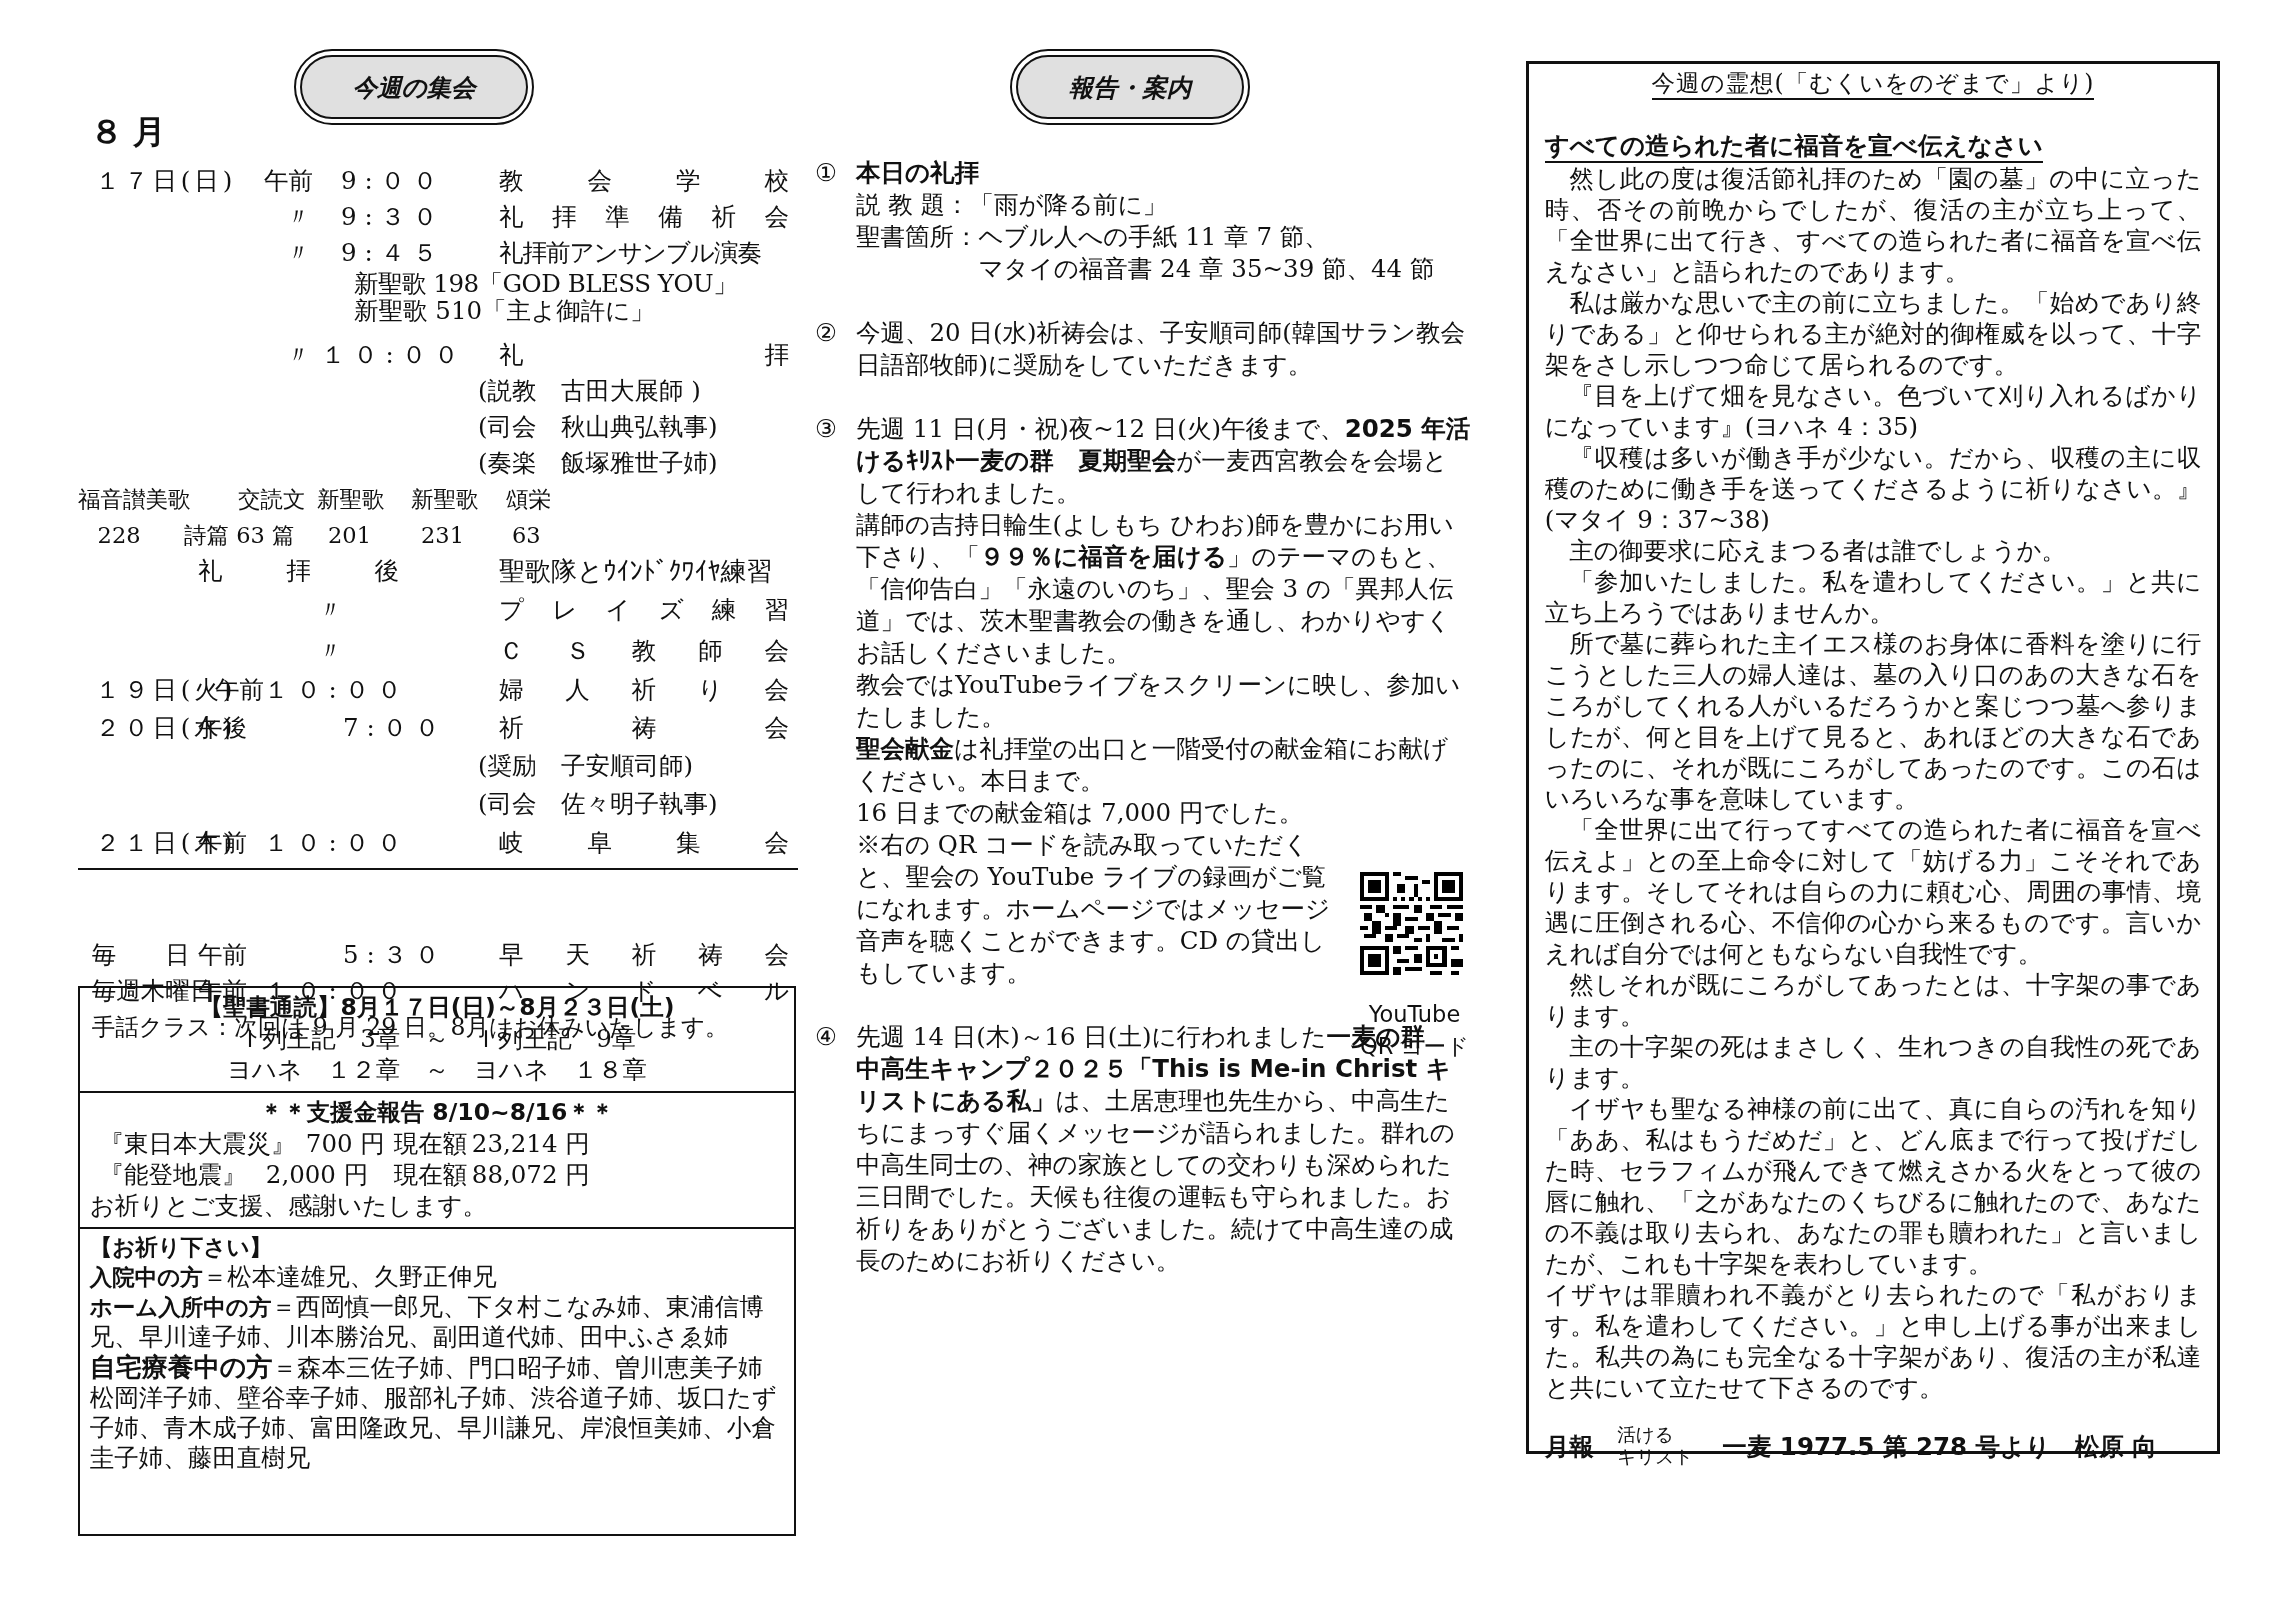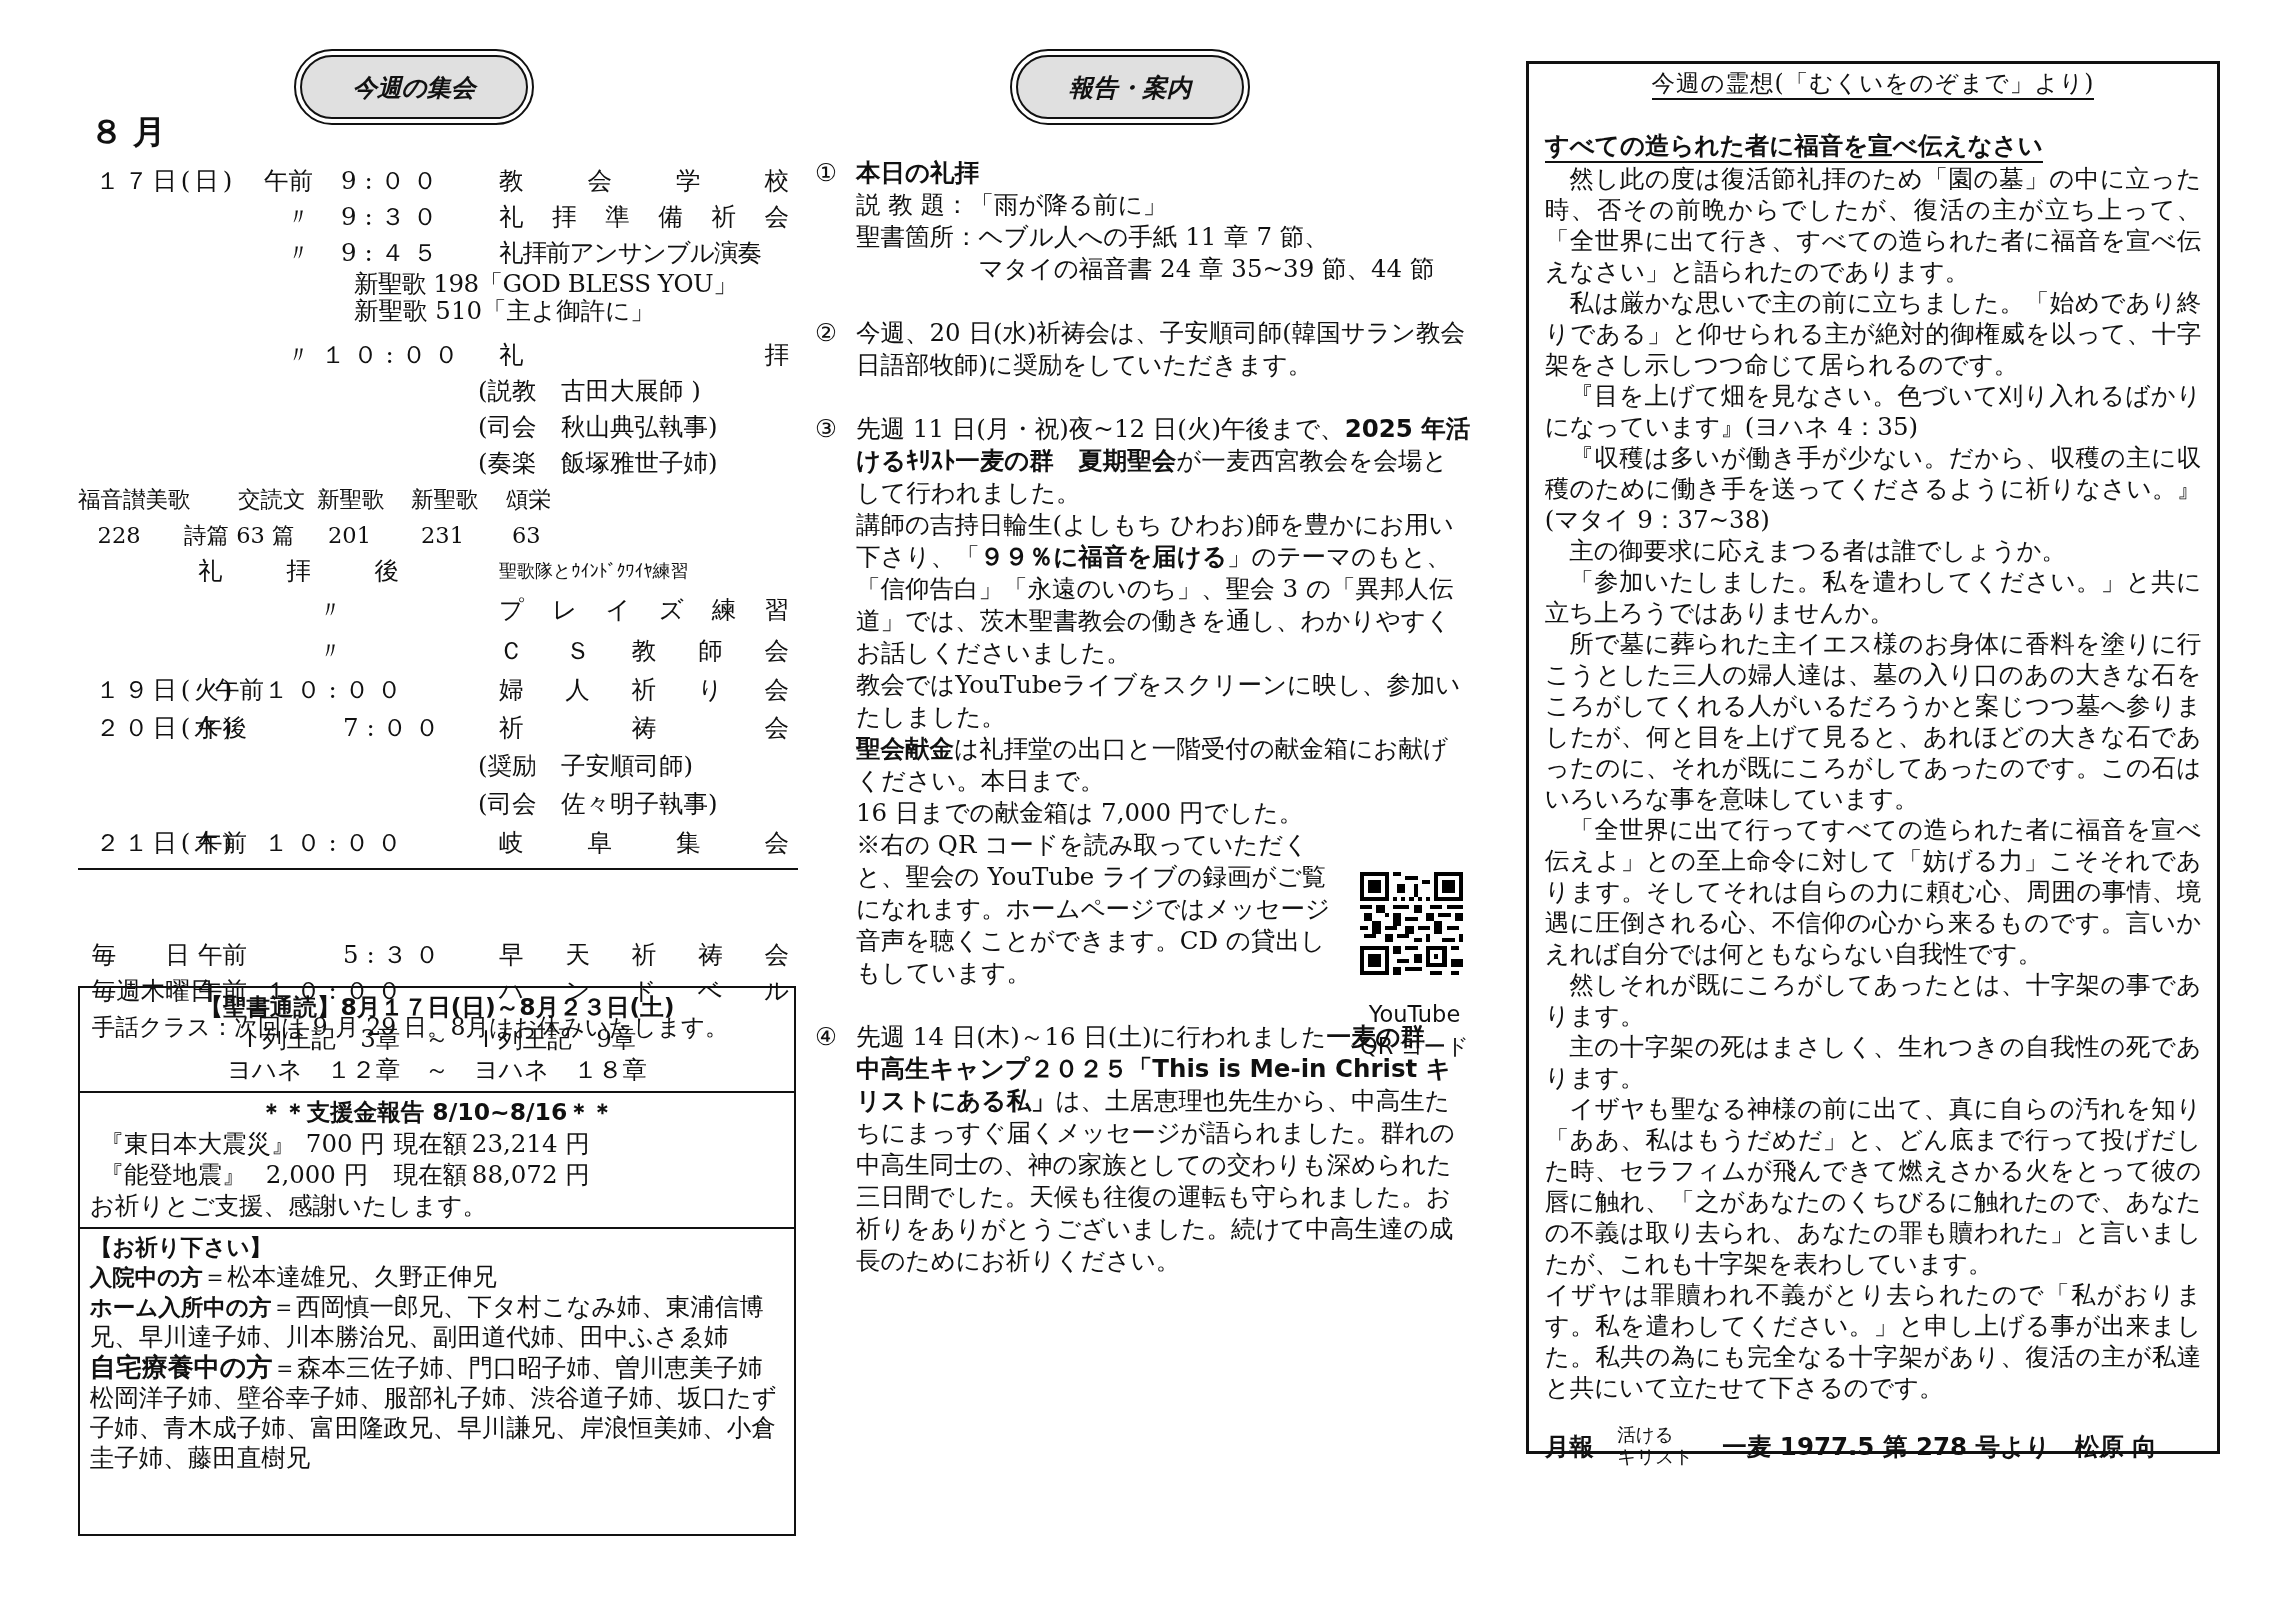--- a/index.html
+++ b/index.html
@@ -103,21 +103,21 @@
   <div class="hymn-val">
     <span style="left:19.6px;">228</span>
     <span style="left:106px;">詩篇 63 篇</span>
     <span style="left:250px;">201</span>
     <span style="left:343px;">231</span>
     <span style="left:434px;">63</span>
   </div>
 
   <div class="srow">
     <span class="c-sub" style="left:120px;letter-spacing:19.6px;">礼　拝　後</span>
-    <span class="c-ev" style="font-size:18px;text-align:left;text-align-last:left;">聖歌隊とｳｲﾝﾄﾞｸﾜｲﾔ練習</span>
+    <span class="c-ev" style="font-size:26px;text-align:left;text-align-last:left;">聖歌隊とｳｲﾝﾄﾞｸﾜｲﾔ練習</span>
   </div>
   <div class="srow" style="height:41px;line-height:41px;">
     <span class="c-sub" style="left:240px;">〃</span>
     <span class="c-ev">プレイズ練習</span>
   </div>
   <div class="srow" style="height:41px;line-height:41px;">
     <span class="c-sub" style="left:240px;">〃</span>
     <span class="c-ev">ＣＳ教師会</span>
   </div>
   <div class="srow" style="height:38px;line-height:38px;">

